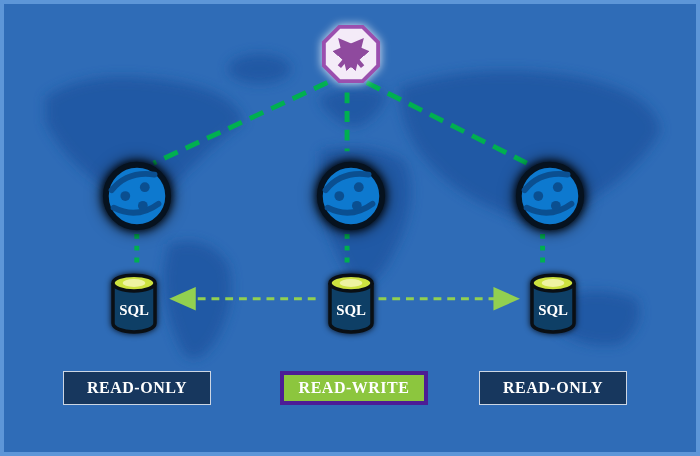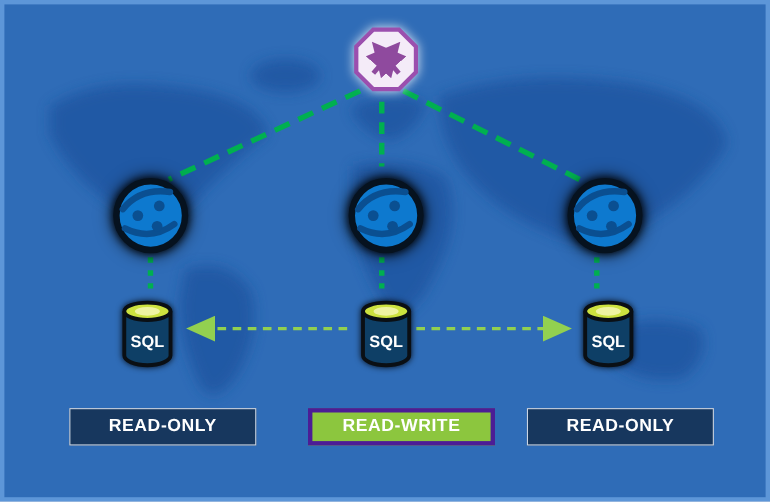--- a/index.html
+++ b/index.html
@@ -1,19 +1,19 @@
 <!DOCTYPE html>
 <html><head>
 <meta charset="utf-8">
 <style>
   html,body { margin:0; padding:0; background:#ffffff; }
   .canvas {
     position:relative; width:700px; height:456px; box-sizing:border-box;
     background:#2f6cb7; border:4px solid #5d96d8; overflow:hidden;
-    font-family:Liberation Sans, sans-serif;
+    font-family:Liberation Serif, serif;
   }
   .layer { position:absolute; left:0; top:0; width:100%; height:100%; }
 
   .tm-icon {
     position:absolute; left:316px; top:18px; width:62px; height:64px;
     filter: drop-shadow(0 0 5px rgba(255,255,255,0.85));
   }
   .globe {
     position:absolute; width:78px; height:78px;
     filter: drop-shadow(0 0 4px rgba(0,0,0,0.95)) drop-shadow(0 0 7px rgba(0,0,0,0.75));
@@ -24,21 +24,21 @@
 
   .sql-icon {
     position:absolute; width:56px; height:66px;
     filter: drop-shadow(0 0 3px rgba(0,0,0,0.9));
   }
   .sql-0 { left:102px; top:267px; }
   .sql-1 { left:319px; top:267px; }
   .sql-2 { left:521px; top:267px; }
 
   .role {
-    position:absolute; top:367px; width:170px; height:34px;
+    position:absolute; top:367px; width:148px; height:34px;
     display:flex; align-items:center; justify-content:center;
     color:#ffffff; font-size:16px; font-weight:700; letter-spacing:0.5px;
     box-sizing:border-box;
   }
   .role.readonly  { background:#17375e; border:1px solid #ccd6e4; }
   .role.readwrite { background:#8cc63e; border:4px solid #4c1d95; }
   .role-0 { left:59px; }
   .role-1 { left:276px; }
   .role-2 { left:475px; }
 </style>

